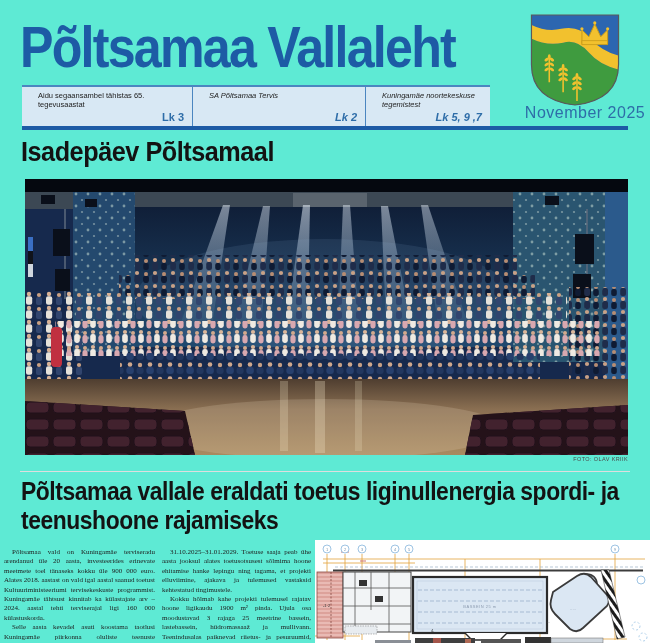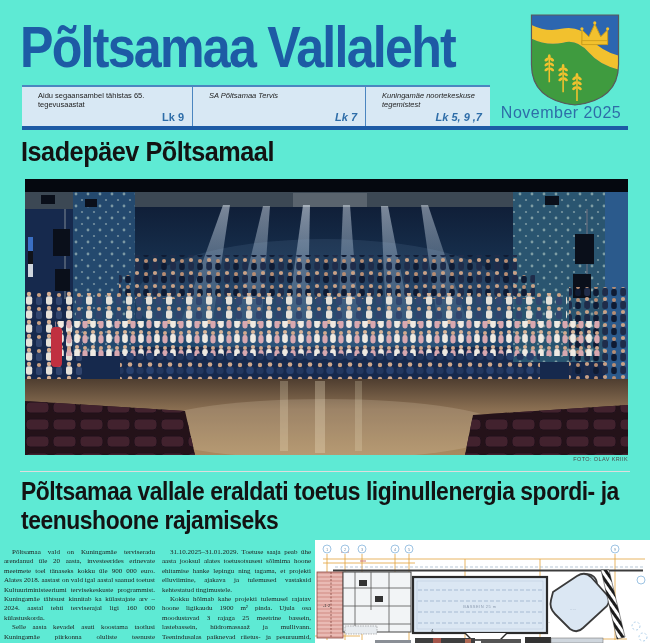--- a/index.html
+++ b/index.html
@@ -9,21 +9,21 @@
     font-family:"Liberation Sans", sans-serif; overflow:hidden; margin:0 auto;
   }
   
   .masthead {
     position:absolute; left:20px; top:14px; font-size:57px; font-weight:bold;
     color:#1d5ba5; letter-spacing:-2px; white-space:nowrap;
     transform:scaleX(.88); transform-origin:0 0;
   }
   .crest { position:absolute; left:527px; top:13px; width:96px; height:94px; }
   .issue-date {
-    position:absolute; left:500px; top:104px; width:122px; text-align:center;
+    position:absolute; left:524px; top:104px; width:122px; text-align:center;
     font-size:16px; color:#2e6da8; letter-spacing:.5px;
   }
   
   .teaser-rule-top { position:absolute; left:22px; top:85px; width:468px; height:2px; background:#4b86c0; }
   .teaser-bar {
     position:absolute; left:22px; top:87px; width:468px; height:39px;
     background:#d8e8f4; display:flex;
   }
   .teaser-cell { position:relative; height:100%; padding:4px 6px 2px 16px; }
   .teaser-cell + .teaser-cell { border-left:1px solid #4b86c0;font-style:italic; }
@@ -105,25 +105,25 @@
     </g>
     <path d="M4,2 H92 V52 C92,78 74,90 48,93 C22,90 4,78 4,52 Z" fill="none" stroke="#5a5a5a" stroke-width="1.2"></path>
   </svg>
 
   <div class="issue-date">November 2025</div>
 
   <div class="teaser-rule-top"></div>
   <div class="teaser-bar">
     <div class="teaser-cell">
       <div class="teaser-text">Aidu segaansambel tähistas 65. tegevusaastat</div>
-      <div class="teaser-page">Lk 9</div>
+      <div class="teaser-page">Lk 3</div>
     </div>
     <div class="teaser-cell">
       <div class="teaser-text">SA Põltsamaa Tervis</div>
-      <div class="teaser-page">Lk 7</div>
+      <div class="teaser-page">Lk 2</div>
     </div>
     <div class="teaser-cell">
       <div class="teaser-text">Kuningamäe noortekeskuse tegemistest</div>
       <div class="teaser-page">Lk 5, 9 ,7</div>
     </div>
   </div>
   <div class="rule-thick"></div>
 
   <div class="headline1">Isadepäev Põltsamaal</div>
 

